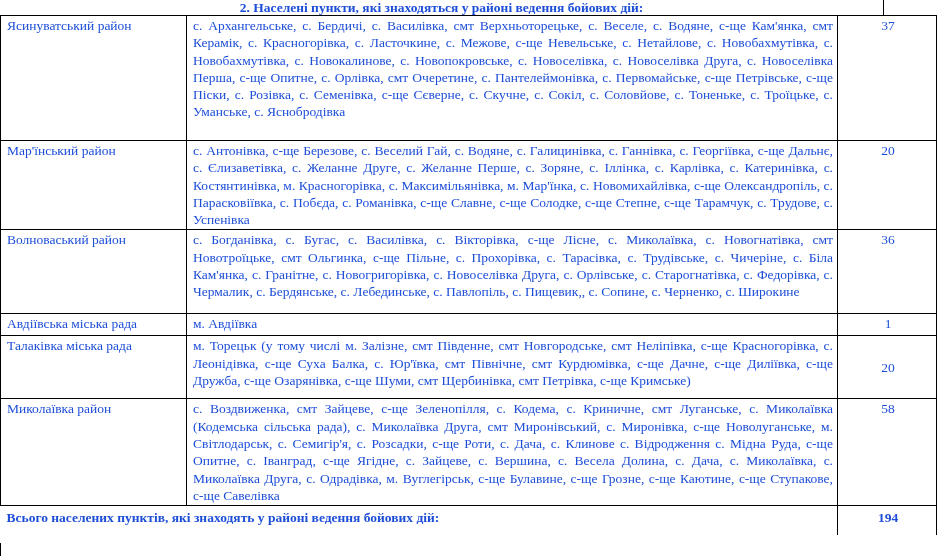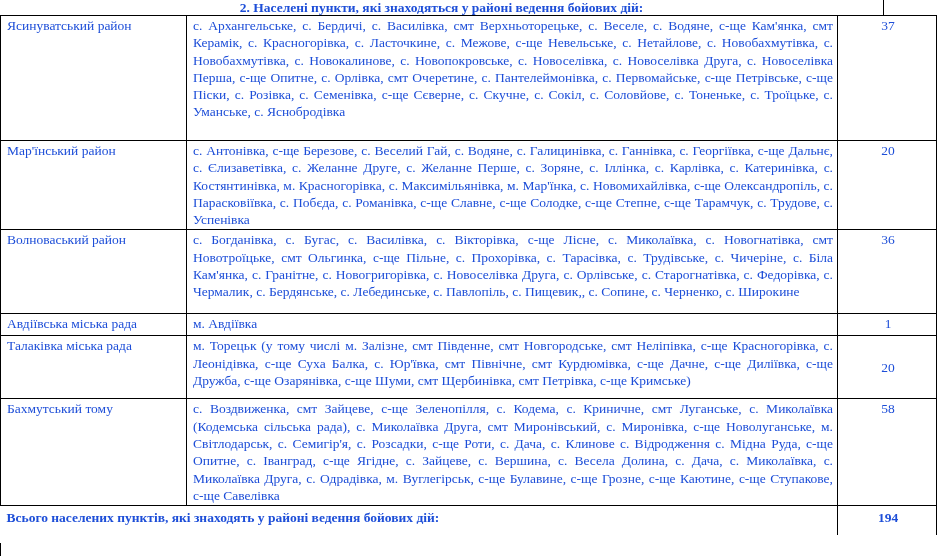--- a/index.html
+++ b/index.html
@@ -125,21 +125,21 @@
         <td class="district">Авдіївська міська рада</td>
         <td class="settlements">м. Авдіївка</td>
         <td class="count">1</td>
       </tr>
       <tr style="height:63px;">
         <td class="district">Талаківка міська рада</td>
         <td class="settlements">м. Торецьк (у тому числі м. Залізне, смт Південне, смт Новгородське, смт Неліпівка, с-ще Красногорівка, с. Леонідівка, с-ще Суха Балка, с. Юр'ївка, смт Північне, смт Курдюмівка, с-ще Дачне, с-ще Диліївка, с-ще Дружба, с-ще Озарянівка, с-ще Шуми, смт Щербинівка, смт Петрівка, с-ще Кримське)</td>
         <td class="count vmid">20</td>
       </tr>
       <tr style="height:103px;">
-        <td class="district">Бахмутський тому</td>
+        <td class="district">Миколаївка район</td>
         <td class="settlements">с. Воздвиженка, смт Зайцеве, с-ще Зеленопілля, с. Кодема, с. Криничне, смт Луганське, с. Миколаївка (Кодемська сільська рада), с. Миколаївка Друга, смт Миронівський, с. Миронівка, с-ще Новолуганське, м. Світлодарськ, с. Семигір'я, с. Розсадки, с-ще Роти, с. Дача, с. Клинове с. Відродження с. Мідна Руда, с-ще Опитне, с. Іванград, с-ще Ягідне, с. Зайцеве, с. Вершина, с. Весела Долина, с. Дача, с. Миколаївка, с. Миколаївка Друга, с. Одрадівка, м. Вуглегірськ, с-ще Булавине, с-ще Грозне, с-ще Каютине, с-ще Ступакове, с-ще Савелівка</td>
         <td class="count">58</td>
       </tr>
       <tr class="total-row" style="height:29px;">
         <td class="total-label" colspan="2">Всього населених пунктів, які знаходять у районі ведення бойових дій:</td>
         <td class="total-count">194</td>
       </tr>
     </tbody>
   </table>
 

